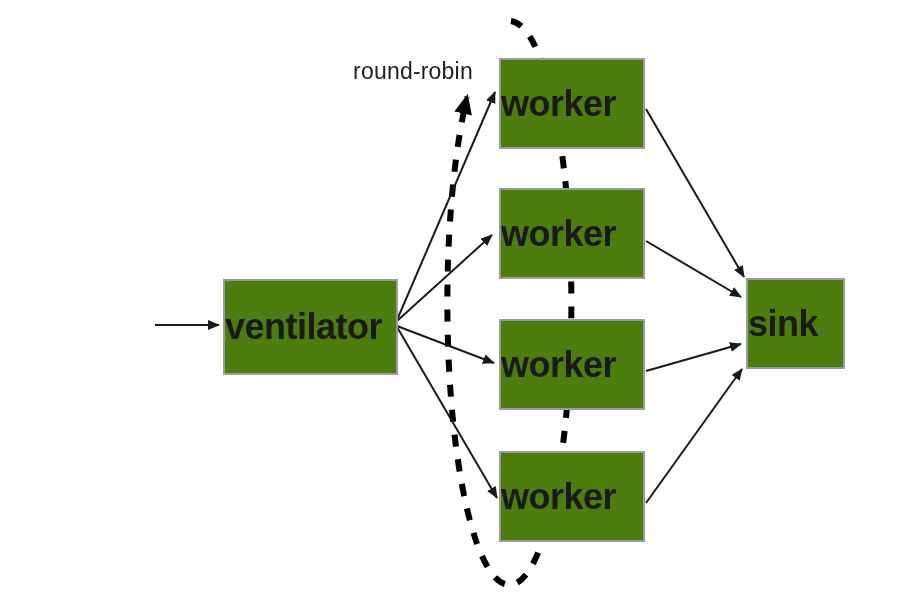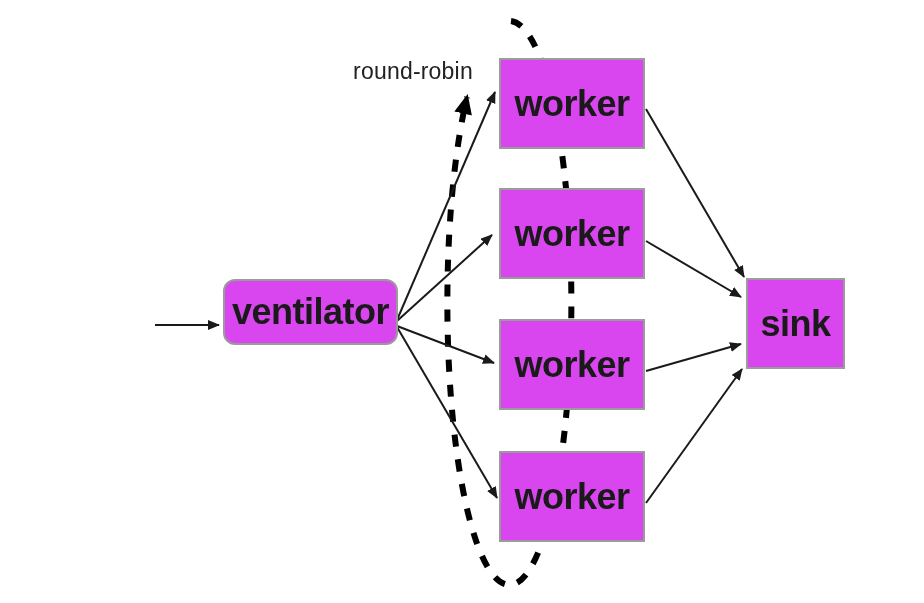--- a/index.html
+++ b/index.html
@@ -19,31 +19,31 @@
     position: absolute;
     left: 0;
     top: 0;
     width: 924px;
     height: 603px;
   }
   .node {
     position: absolute;
     display: flex;
     align-items: center;
-    justify-content: center;
-    background: #d946ef;
+    justify-content: flex-start;
+    background: #4d7c0f;
     border: 2px solid #9b9b9b;
     box-sizing: border-box;
     color: #1a1a1a;
     font-size: 36px;
     font-weight: 600;
     letter-spacing: -0.5px;
     line-height: 1;
   }
-  .node-ventilator { left: 223px; top: 279px; width: 175px; height: 66px; border-radius: 12px; }
+  .node-ventilator { left: 223px; top: 279px; width: 175px; height: 96px; }
   .node-worker-1   { left: 499px; top: 58px;  width: 146px; height: 91px; }
   .node-worker-2   { left: 499px; top: 188px; width: 146px; height: 91px; }
   .node-worker-3   { left: 499px; top: 319px; width: 146px; height: 91px; }
   .node-worker-4   { left: 499px; top: 451px; width: 146px; height: 91px; }
   .node-sink       { left: 746px; top: 278px; width: 99px; height: 91px; }
   .text-label {
     position: absolute;
     color: #1a1a1a;
     text-align: center;
     line-height: 1;

